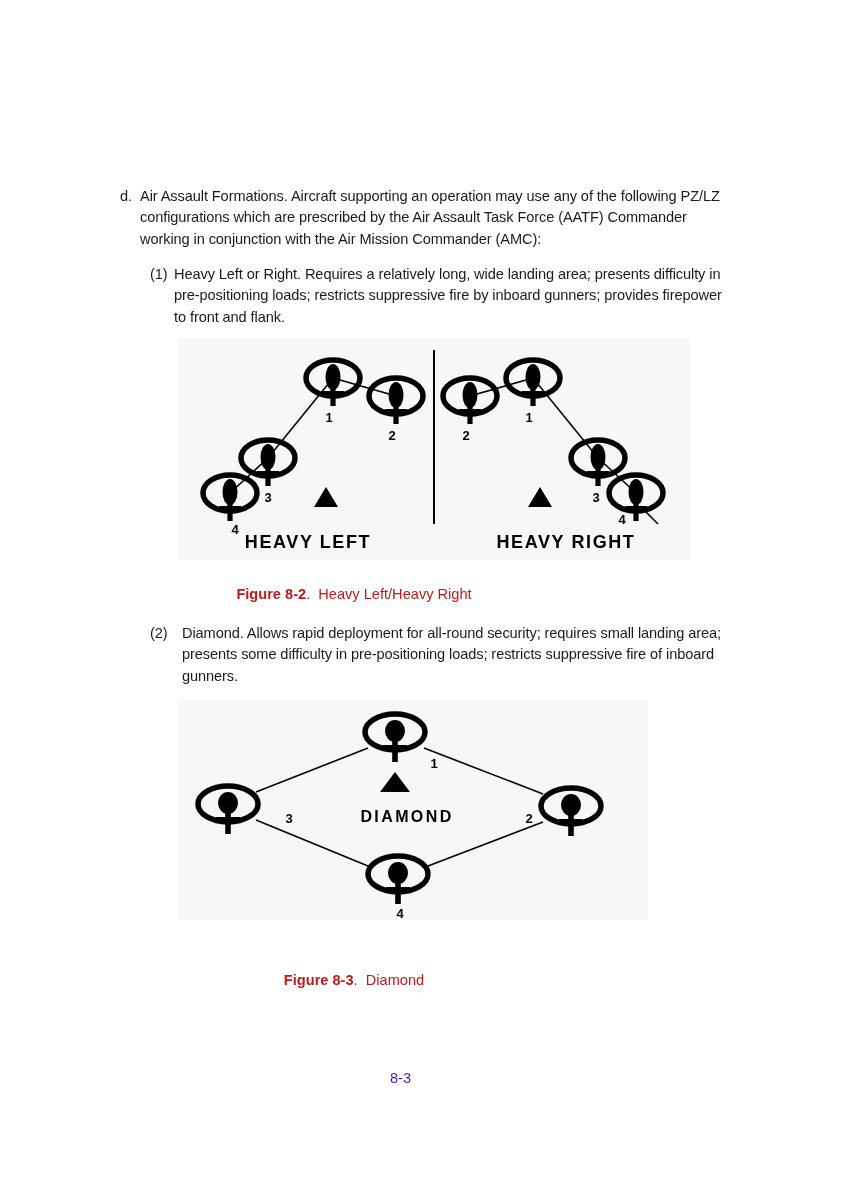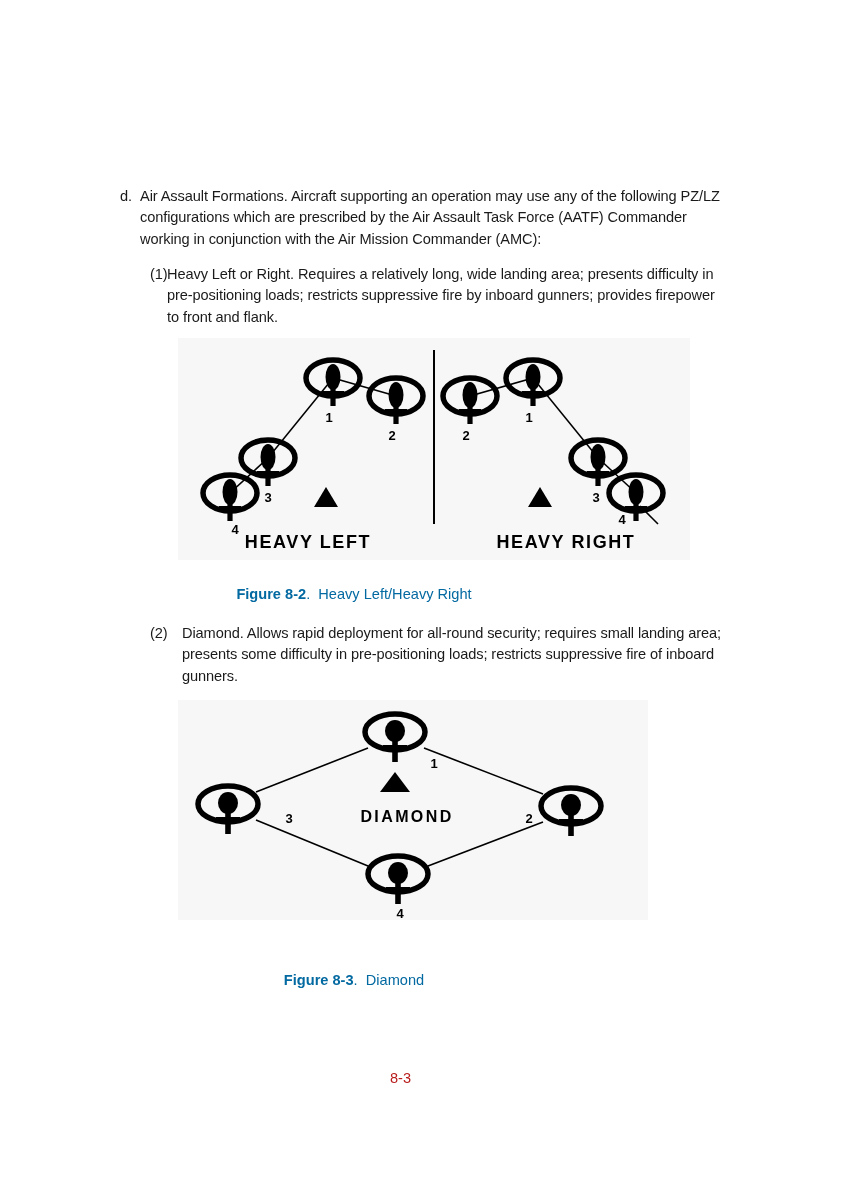--- a/index.html
+++ b/index.html
@@ -50,21 +50,21 @@
     width: 580px;
   }
   .para-1 .marker {
     position: absolute;
     left: 0;
     top: 0;
     width: 24px;
   }
   .para-1 .btext {
     display: block;
-    margin-left: 17px;
+    margin-left: 24px;
   }
 
   .para-2 {
     left: 150px;
     top: 623px;
     width: 582px;
   }
   .para-2 .marker {
     position: absolute;
     left: 0;
@@ -76,21 +76,21 @@
     margin-left: 32px;
   }
 
   
   .fig-caption {
     position: absolute;
     width: 708px;
     left: 0;
     text-align: center;
     font-size: 14.6px;
-    color: #0369a1;
+    color: #b91c1c;
   }
   .fig-caption .fig-num {
     font-weight: bold;
   }
   .cap-82 { top: 586px; }
   .cap-83 { top: 972px; }
 
   
   .figbox {
     position: absolute;
@@ -115,21 +115,21 @@
   }
 
   
   .page-number {
     position: absolute;
     left: 0;
     width: 801px;
     top: 1070px;
     text-align: center;
     font-size: 14.6px;
-    color: #b91c1c;
+    color: #4c1d95;
   }
 
   .fig-label {
     font-family: "Liberation Sans", sans-serif;
     font-weight: bold;
     font-size: 13px;
     fill: #000;
   }
   .fig-title {
     font-family: "Liberation Sans", sans-serif;

